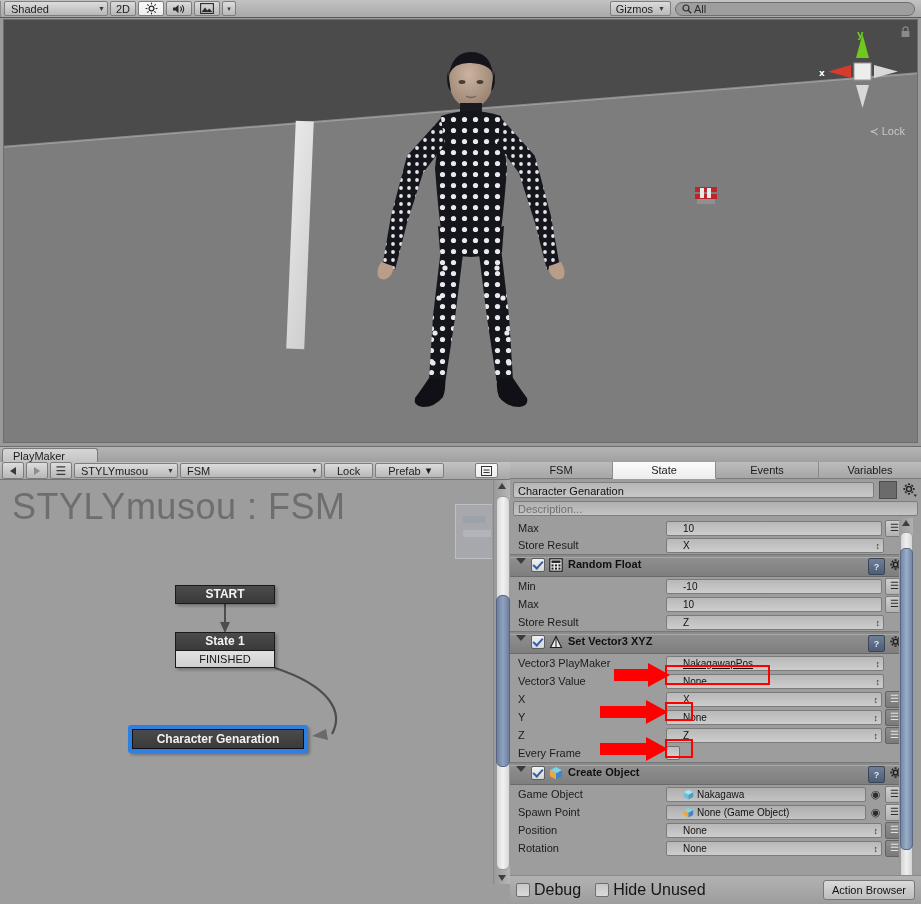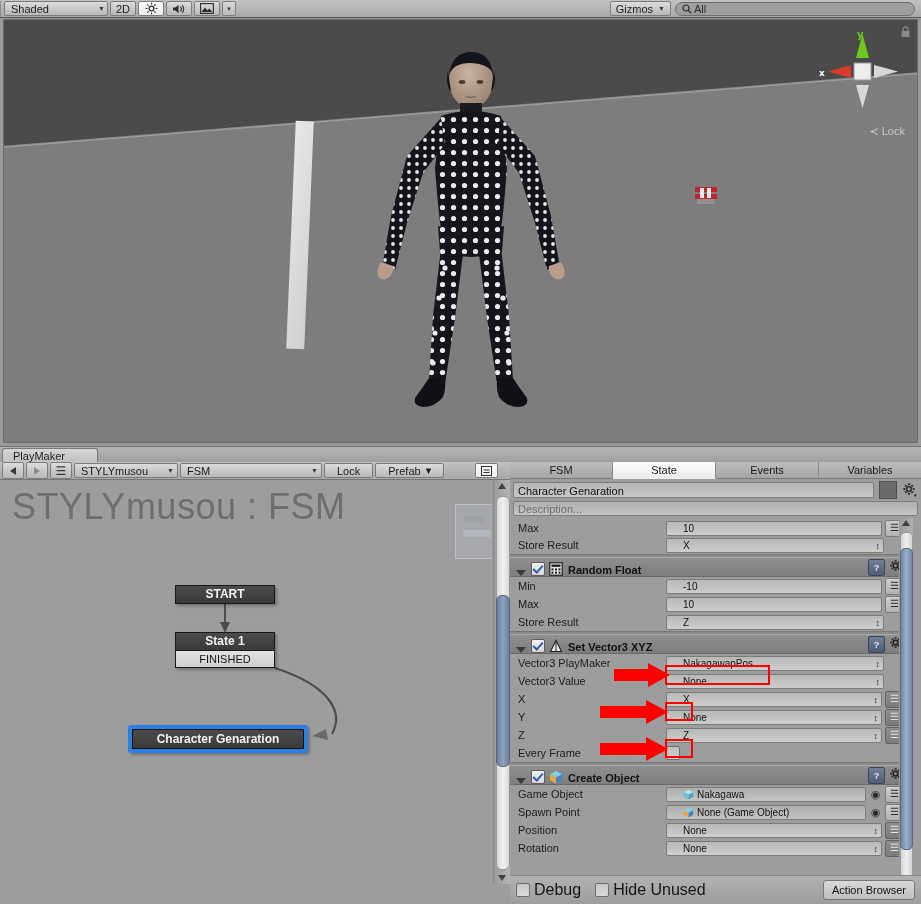--- a/index.html
+++ b/index.html
@@ -268,21 +268,21 @@
     width:17px; height:15px; margin-left:3px; flex-shrink:0;
     background: linear-gradient(#cfcfcf,#b2b2b2);
     border:1px solid #7b7b7b; border-radius:2px;
     display:flex; align-items:center; justify-content:center;
     font-size:10px; color:#2c2c2c; line-height:1;
   }
   .eq-btn.dark { background: linear-gradient(#8e8e8e,#7a7a7a); color:#e2e2e2; border-color:#636363;}
   .dot-btn { width:13px; margin-left:3px; flex-shrink:0; text-align:center; font-size:11px; color:#2c2c2c;}
 
   .act-header {
-    display:flex; align-items:flex-end; height:20px;
+    display:flex; align-items:flex-start; height:20px;
     background: linear-gradient(#8f8f8f,#7e7e7e);
     border-top:1px solid #a8a8a8; border-bottom:1px solid #6a6a6a;
     padding: 0 4px 0 6px; box-sizing:border-box;
   }
   .foldout { width:0;height:0;border-left:5px solid transparent;border-right:5px solid transparent;border-top:6px solid #3a3a3a; margin-right:5px; flex-shrink:0;}
   .act-check {
     width:12px;height:12px;margin-right:4px;flex-shrink:0;
     background:linear-gradient(#f2f2f2,#d6d6d6); border:1px solid #5e5e5e; border-radius:2px;
     position:relative;
   }
@@ -703,21 +703,21 @@
                 <line x1="9.7" y1="9.7" x2="10.8" y2="10.8"></line>
               <line x1="10.8" y1="3.2" x2="9.7" y2="4.3"></line>
                 <line x1="4.3" y1="9.7" x2="3.2" y2="10.8"></line>
             </g>
             <polygon points="11.5,12.5 15,12.5 13.25,15" fill="#1f1f1f"></polygon>
           </svg>
         </span>
       </div>
       <div class="act-row">
         <span class="act-label">Vector3 PlayMaker</span>
-        <span class="field popup" style="margin-right:20px;">NakagawapPos</span>
+        <span class="field popup" style="margin-right:20px;text-decoration:underline;">NakagawapPos</span>
       </div>
       <div class="act-row">
         <span class="act-label">Vector3 Value</span>
         <span class="field popup" style="margin-right:20px;">None</span>
       </div>
       <div class="act-row">
         <span class="act-label">X</span>
         <span class="field popup">X</span>
         <span class="eq-btn dark">☰</span>
       </div>

